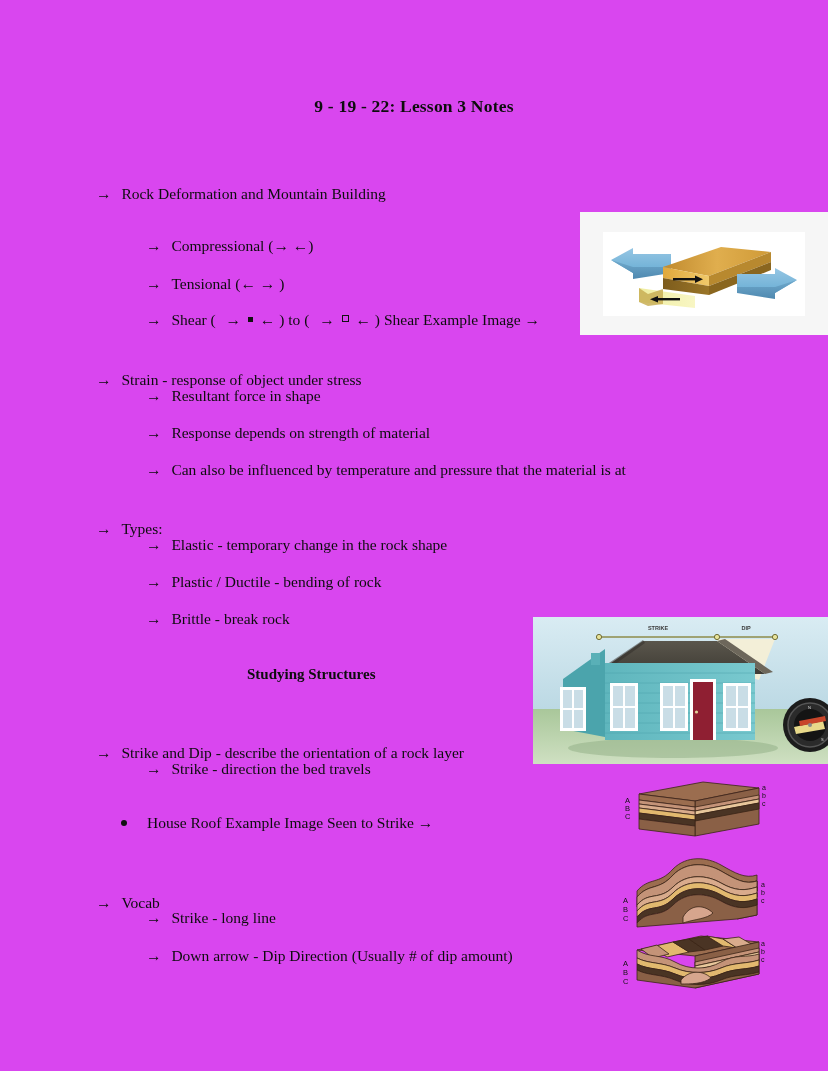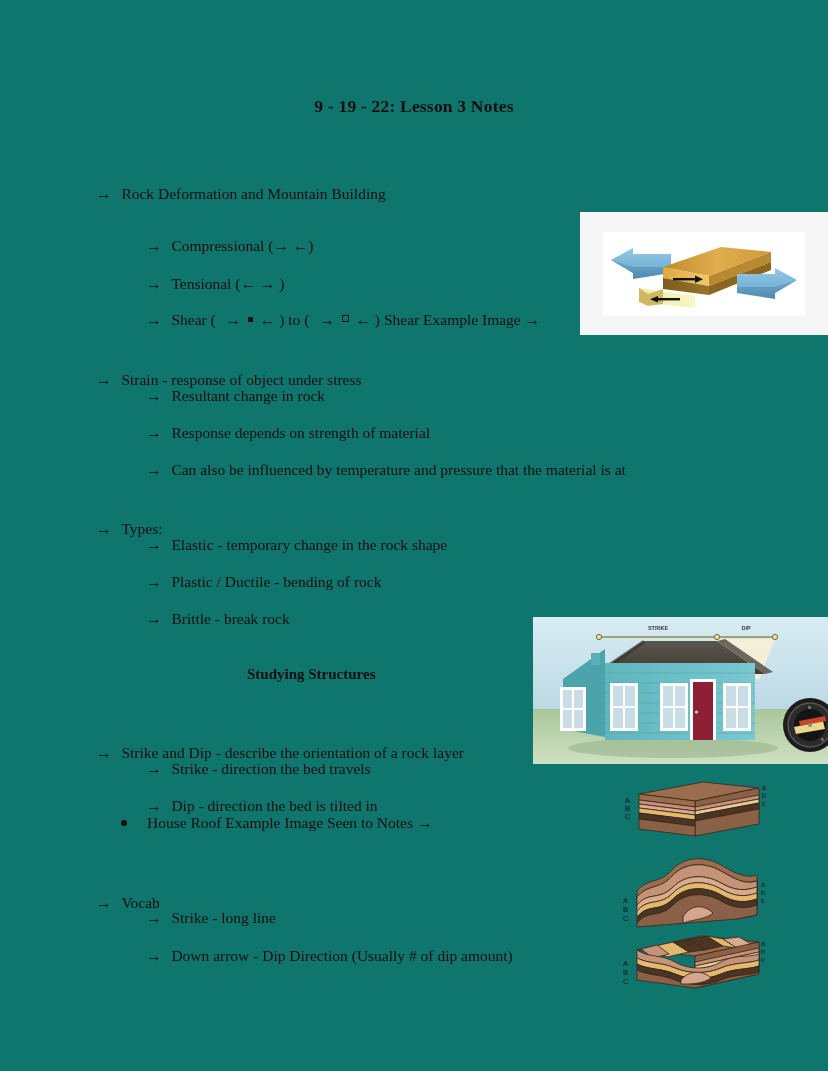--- a/index.html
+++ b/index.html
@@ -11,21 +11,21 @@
     width: 828px;
     height: 1071px;
     position: relative;
     overflow: hidden;
     font-family: "Liberation Serif", "DejaVu Serif", serif;
     color: #0d0d0d;
   }
   .page {
     position: absolute;
     inset: 0;
-    background: #0f766e;
+    background: #d946ef;
   }
 
   
   .doc-title {
     position: absolute;
     left: 0;
     top: 96px;
     width: 828px;
     text-align: center;
     font-size: 17.5px;
@@ -148,21 +148,21 @@
     <span class="gap"></span><span>→</span>
     <span class="sq-filled"></span>
     <span>← ) to (</span>
     <span class="gap"></span><span>→</span>
     <span class="sq-open"></span>
     <span>← ) Shear Example Image →</span>
   </div>
 
   <div class="line lvl2" style="top:368px">
     <span class="arrow">→</span>
-    <span class="gap"></span><span>Resultant change in rock</span>
+    <span class="gap"></span><span>Resultant force in shape</span>
   </div>
 
   <div class="line lvl2" style="top:405px">
     <span class="arrow">→</span>
     <span class="gap"></span><span>Response depends on strength of material</span>
   </div>
 
   <div class="line lvl2" style="top:442px">
     <span class="arrow">→</span>
     <span class="gap"></span><span>Can also be influenced by temperature and pressure that the material is at</span>
@@ -194,27 +194,23 @@
   <div class="line lvl1" style="top:703px">
     <span class="arrow">→</span>
     <span class="gap"></span><span>Strike and Dip - describe the orientation of a rock layer</span>
   </div>
 
   <div class="line lvl2" style="top:741px">
     <span class="arrow">→</span>
     <span class="gap"></span><span>Strike - direction the bed travels</span>
   </div>
 
-  <div class="line lvl2" style="top:778px">
-    <span class="arrow">→</span>
-    <span class="gap"></span><span>Dip - direction the bed is tilted in</span>
-  </div>
 
   <div class="line bulletline" style="top:815px">
-    <span class="bullet-dot"></span><span>House Roof Example Image Seen to Notes →</span>
+    <span class="bullet-dot"></span><span>House Roof Example Image Seen to Strike →</span>
   </div>
 
   <div class="line lvl1" style="top:853px">
     <span class="arrow">→</span>
     <span class="gap"></span><span>Vocab</span>
   </div>
 
   <div class="line lvl2" style="top:890px">
     <span class="arrow">→</span>
     <span class="gap"></span><span>Strike - long line</span>

